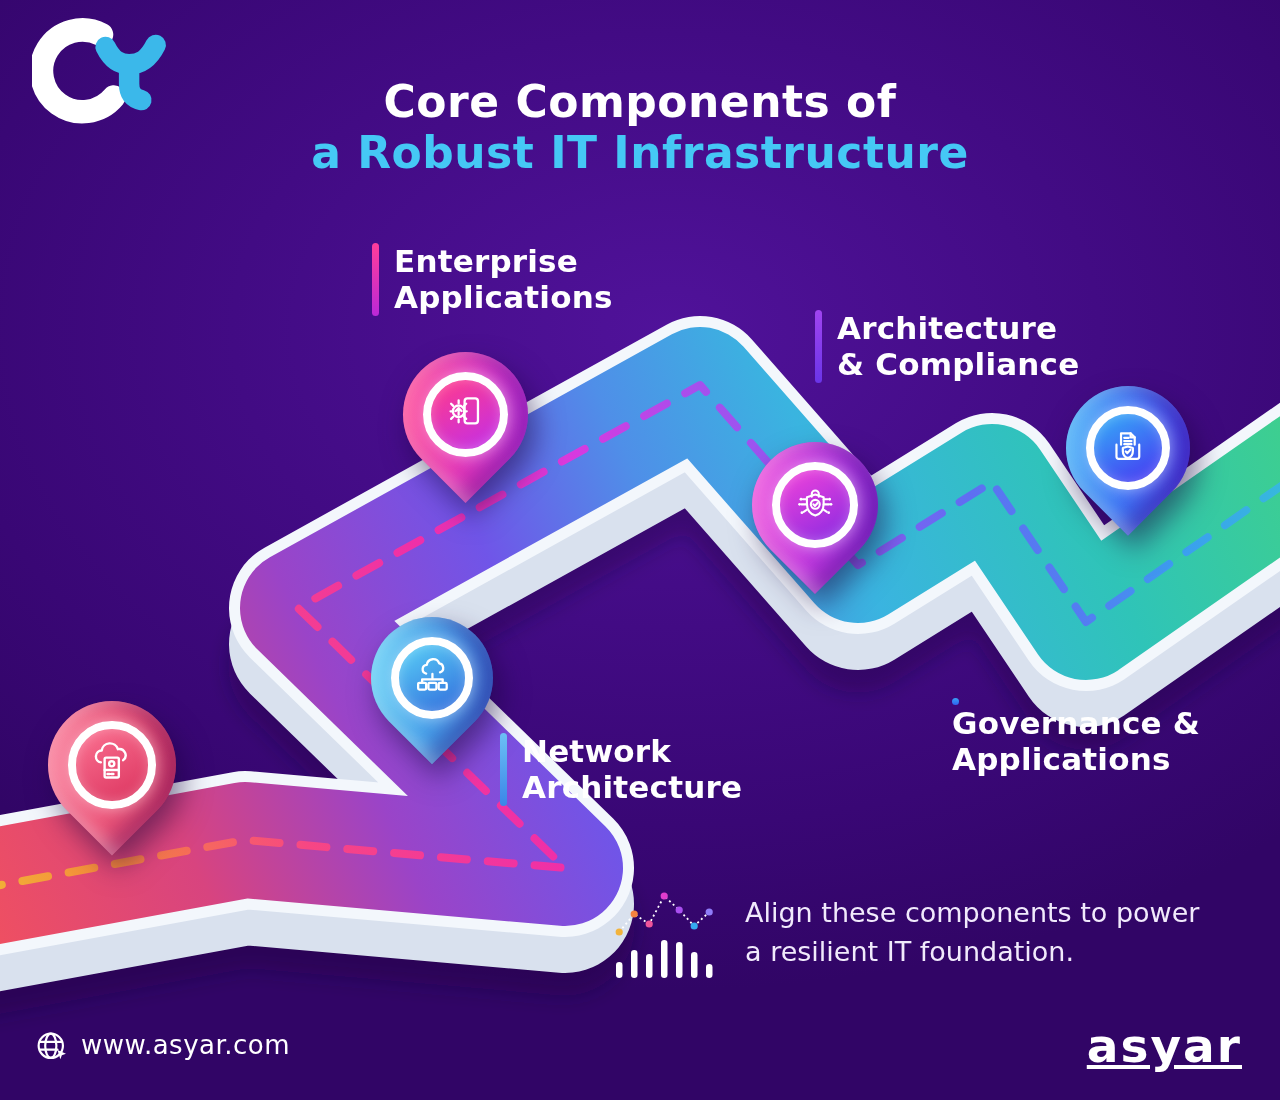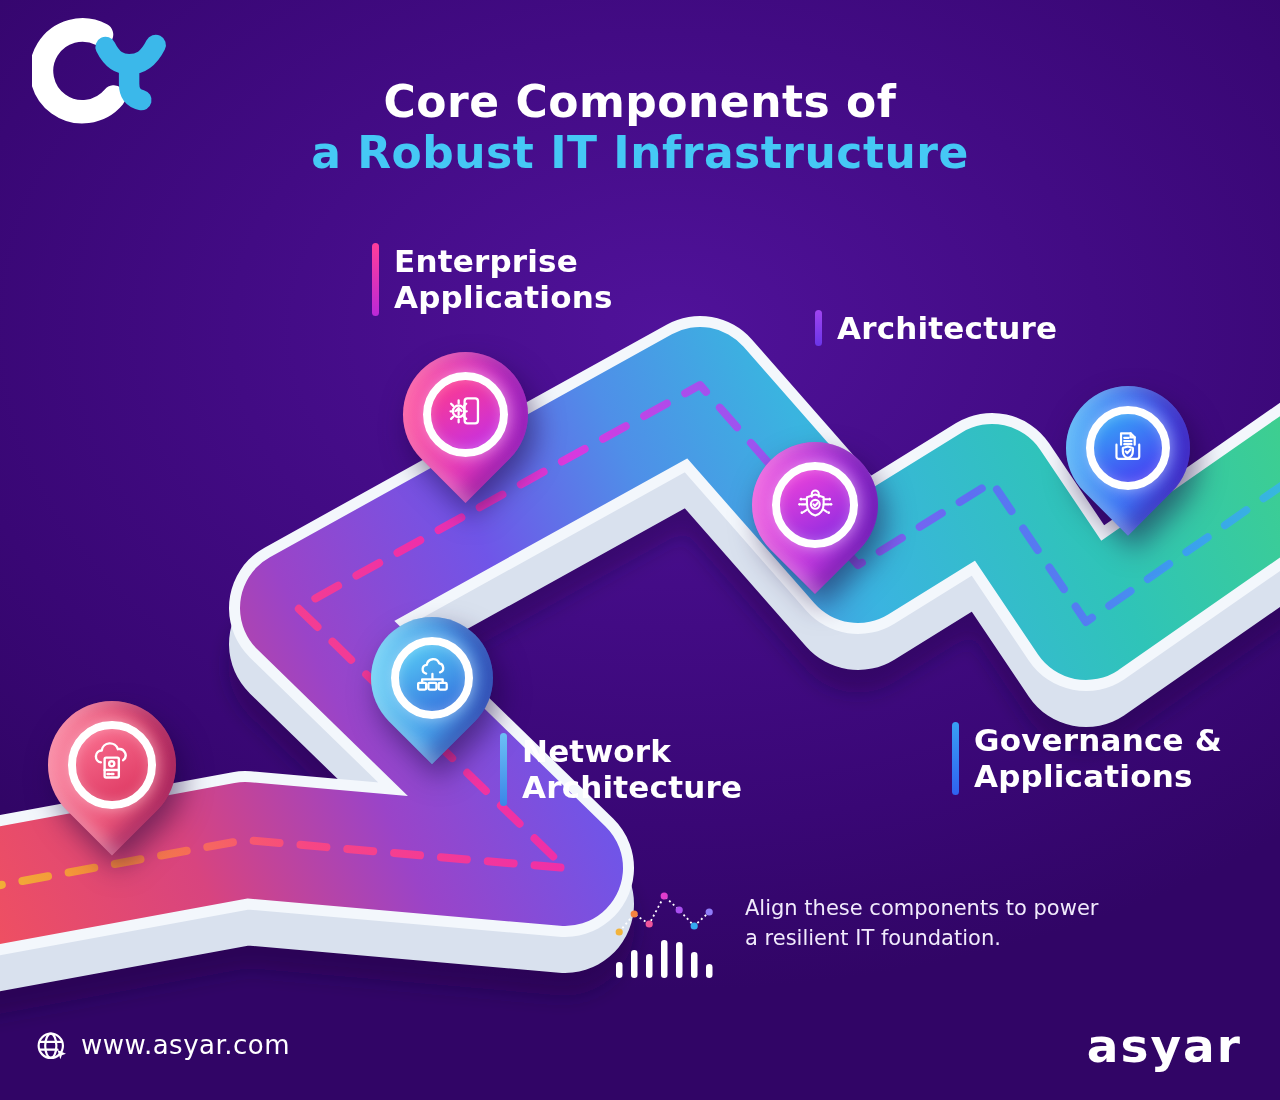--- a/index.html
+++ b/index.html
@@ -35,28 +35,28 @@
   .ring{
     position:absolute;left:16%;top:16%;width:68%;height:68%;
     border:8px solid #ffffff;border-radius:50%;box-sizing:border-box;
     display:flex;align-items:center;justify-content:center;
     box-shadow:0 0 16px rgba(255,255,255,.5), inset 0 0 12px rgba(255,255,255,.28);
   }
   .picon{width:64%;height:64%;}
   .picon *{vector-effect:non-scaling-stroke;}
 
   
-  .note{position:absolute;left:745px;top:893px;z-index:5;color:#f1eafc;font-size:21px;line-height:1.45;font-weight:400;}
+  .note{position:absolute;left:745px;top:893px;z-index:5;color:#f1eafc;font-size:27px;line-height:1.45;font-weight:400;}
   .mini-chart{position:absolute;left:606px;top:882px;width:116px;height:100px;z-index:5;}
 
   
   .site{position:absolute;left:35px;top:1030px;z-index:5;display:flex;align-items:flex-start;color:#fff;}
   .site .globe{width:34px;height:34px;margin-right:12px;}
   .site .url{font-size:26px;letter-spacing:.5px;font-weight:400;color:#fff;}
-  .brandword{position:absolute;right:38px;top:1018px;z-index:5;font-size:47px;font-weight:700;color:#ffffff;letter-spacing:2px;}
+  .brandword{position:absolute;right:38px;top:1018px;z-index:5;font-size:47px;font-weight:700;color:#ffffff;letter-spacing:2px;text-decoration:underline;}
 </style>
 </head>
 <body>
 
 <div class="stage">
 
   <svg class="road-svg" width="1280" height="1100" viewBox="0 0 1280 1100">
     <defs>
       <path id="roadPath" d="M -70 898 L 245 840 L 565 868 L 298 608 L 700 385 L 858 565 L 992 482 L 1086 622 L 1330 452" fill="none" stroke-linecap="round" stroke-linejoin="round"></path>
       <linearGradient id="roadGrad" x1="0" y1="980" x2="1280" y2="400" gradientUnits="userSpaceOnUse">
@@ -123,24 +123,25 @@
     <div class="ltxt">
       <div>Network</div>
       <div>Architecture</div>
     </div>
   </div>
 
   <div class="label" style="left:815px;top:310px;">
     <div class="acc-bar" style="background: linear-gradient(rgb(160, 68, 240), rgb(106, 53, 232));"></div>
     <div class="ltxt">
       <div>Architecture</div>
-    </div>
-  </div>
-
-  <div class="label" style="left:952px;top:722px;">
+      <div>&amp; Compliance</div>
+    </div>
+  </div>
+
+  <div class="label" style="left:952px;top:698px;flex-direction:column;">
     <div class="acc-bar" style="background: linear-gradient(rgb(56, 160, 245), rgb(47, 98, 240));"></div>
     <div class="ltxt">
       <div>Governance &amp;</div>
       <div>Applications</div>
     </div>
   </div>
 
   <div class="pin" style="left:48px;top:701px;width:128px;height:128px;">
     <div class="drop" style="background: linear-gradient(140deg, rgb(250, 112, 144) 12%, rgb(220, 53, 96) 88%);"></div>
     <div class="ring" style="background: linear-gradient(150deg, rgb(250, 112, 144) 5%, rgb(220, 53, 96) 95%);">

